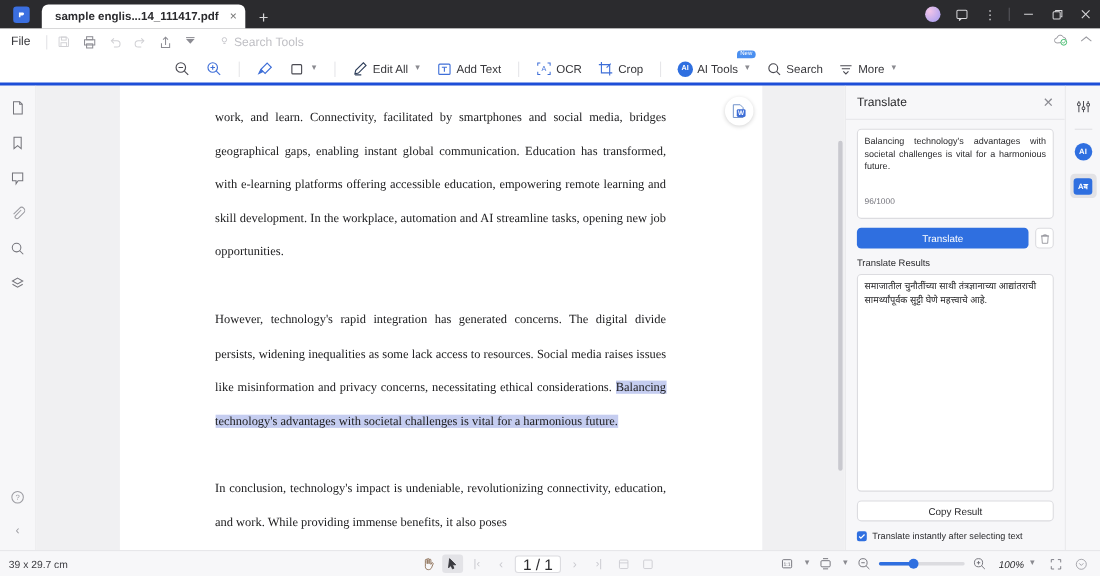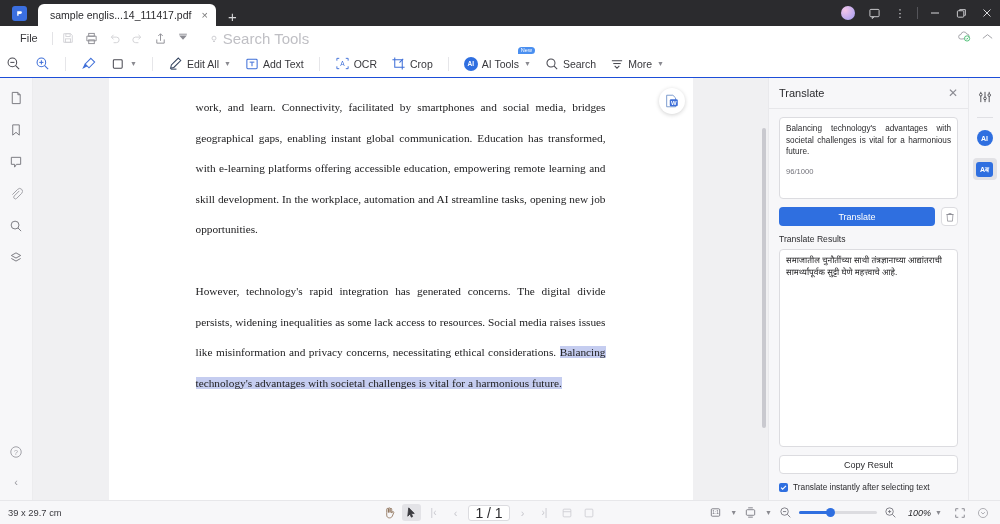--- a/index.html
+++ b/index.html
@@ -22,51 +22,51 @@
   .logo-sq {
     width: 15px; height: 15px; background: #3b6fe0; border-radius: 3px;
     display: flex; align-items: center; justify-content: center;
   }
   .logo-sq svg { display: block; }
   .tab {
     height: 22px; background: #ffffff; border-radius: 6px 6px 0 0;
     display: flex; align-items: center; padding: 0 6px 0 12px; gap: 8px;
     max-width: 200px;
   }
-  .tab-title { font-size: 10.5px; color: #2b2b2e; white-space: nowrap; }
+  .tab-title { font-size: 10.5px; color: #2b2b2e; white-space: nowrap; font-weight: bold; }
   .tab-close { font-size: 11px; color: #777; cursor: default; padding: 0 2px; }
   .newtab { color: #d6d6d8; font-size: 15px; padding: 0 12px 2px 12px; line-height: 1; }
   .tb-right { position: absolute; right: 0; bottom: 0; height: 26px; display: flex; align-items: center; gap: 0; }
   .tb-right .ico { width: 26px; height: 26px; display: flex; align-items: center; justify-content: center; color: #d7d7da; font-size: 11px; }
   .avatar { width: 14px; height: 14px; border-radius: 50%;
     background: radial-gradient(circle at 30% 30%, #f3c5e8, #b9a8ef 70%); }
   .vdiv { width: 1px; height: 12px; background: #55555a; margin: 0 4px; }
 
   
   .menurow {
     height: 24px; background: #ffffff; display: flex; align-items: center;
-    flex: 0 0 24px; position: relative; padding-left: 10px;
+    flex: 0 0 24px; position: relative; 
   }
   .file-btn { font-size: 11px; color: #38383c; padding: 0 10px; }
   .sep { width: 1px; height: 13px; background: #e3e3e6; margin: 0 4px; }
   .qicon { width: 23px; height: 22px; display: flex; align-items: center; justify-content: center; }
   .qicon svg { display: block; }
   .menutabs { display: flex; align-items: center; gap: 0; margin-left: 40px; }
   .mtab { font-size: 11px; color: #38383c; padding: 0 11px; height: 24px; line-height: 24px; position: relative; }
   .mtab.active { color: #2f6fe0; font-weight: bold; }
   .mtab.active::after {
     content: ""; position: absolute; left: 10px; right: 10px; bottom: 0; height: 2px; background: #2f6fe0;
   }
-  .searchtools { display: flex; align-items: flex-end; gap: 4px; margin-left: 14px; color: #bfbfc4; font-size: 15px; }
+  .searchtools { display: flex; align-items: flex-end; gap: 4px; margin-left: 14px; color: #bfbfc4; font-size: 11px; }
   .menurow-right { position: absolute; right: 6px; display: flex; align-items: center; gap: 10px; }
 
   
   .toolbar {
     height: 28px; background: #ffffff; display: flex; align-items: center;
-    flex: 0 0 28px; border-bottom: 1px solid #1d4ed8; gap: 2px;
+    flex: 0 0 28px; border-bottom: 3px solid #1d4ed8; padding-left: 152px; gap: 2px;
   }
   .tbtn { display: flex; align-items: center; gap: 4px; height: 22px; padding: 0 6px; border-radius: 4px; font-size: 10.5px; color: #38383c; white-space: nowrap; }
   .tbtn svg { display: block; }
   .chev { font-size: 7px; color: #8a8a90; margin-left: 1px; }
   .tsep { width: 1px; height: 14px; background: #e6e6e9; margin: 0 7px; }
   .ai-badge {
     position: relative;
   }
   .newpill {
     position: absolute; top: -6px; right: 2px; background: #4a8ff0; color: #fff;
@@ -125,21 +125,21 @@
     flex: 1; height: 19px; background: #fff; border: 1px solid #dcdce0; border-radius: 4px;
     display: flex; align-items: center; justify-content: space-between; padding: 0 5px;
     font-size: 8.6px; color: #34343a;
   }
   .swap { color: #54545c; font-size: 10px; padding: 0 1px; }
   .srcbox {
     margin-top: 8px; background: #fff; border: 1px solid #dcdce0; border-radius: 4px;
     height: 82px; padding: 5px 6px; position: relative; display: flex; flex-direction: column;
   }
   .srctext { font-size: 8.2px; color: #2b2b2e; line-height: 11.5px; text-align: justify; font-family: "Liberation Sans", sans-serif; }
-  .counter { position: absolute; left: 6px; bottom: 22px; font-size: 7.6px; color: #72727a; }
+  .counter { position: absolute; left: 6px; bottom: 11px; font-size: 7.6px; color: #72727a; }
   .trow { display: flex; align-items: center; gap: 6px; margin-top: 8px; }
   .tbtn-main {
     flex: 1; height: 19px; background: #2f6fe0; color: #fff; border-radius: 4px;
     font-size: 9px; display: flex; align-items: center; justify-content: center;
   }
   .trash { width: 17px; height: 19px; border: 1px solid #dcdce0; border-radius: 4px; background: #fff; display: flex; align-items: center; justify-content: center; }
   .reslabel { font-size: 8.6px; color: #2b2b2e; margin-top: 8px; }
   .resbox {
     margin-top: 5px; background: #fff; border: 1px solid #dcdce0; border-radius: 4px;
     flex: 1; min-height: 0; padding: 5px 6px; overflow: hidden;
@@ -461,20 +461,21 @@
       </div>
     </div>
 
     <div class="docarea">
       <div class="page">
         <div class="ptext">
           <div class="para">work, and learn. Connectivity, facilitated by smartphones and social media, bridges geographical gaps, enabling instant global communication. Education has transformed, with e-learning platforms offering accessible education, empowering remote learning and skill development. In the workplace, automation and AI streamline tasks, opening new job opportunities.</div>
           <div class="gapline"></div>
           <div class="para"><span>However, technology's rapid integration has generated concerns. The digital divide persists, widening inequalities as some lack access to resources. Social media raises issues like misinformation and privacy concerns, necessitating ethical considerations. </span><span class="hl">Balancing technology's advantages with societal challenges is vital for a harmonious future.</span></div>
           <div class="gapline"></div>
+          <div class="para">In conclusion, technology's impact is undeniable, revolutionizing connectivity, education, and work. While providing immense benefits, it also poses</div>
         </div>
         <div class="word-float">
           <svg width="16" height="16" viewBox="0 0 18 18" fill="none">
               <path d="M3 2.5h7l3 3v10H3z" stroke="#6f90c9" stroke-width="1"></path>
               <rect x="6.5" y="7" width="9" height="8" rx="1.4" fill="#3f6fd8"></rect>
               <text x="11" y="13.4" font-size="6.6" fill="#fff" text-anchor="middle" font-family="Liberation Sans" font-weight="bold">W</text>
             </svg>
         </div>
       </div>
       <div class="scrollbar"></div>

